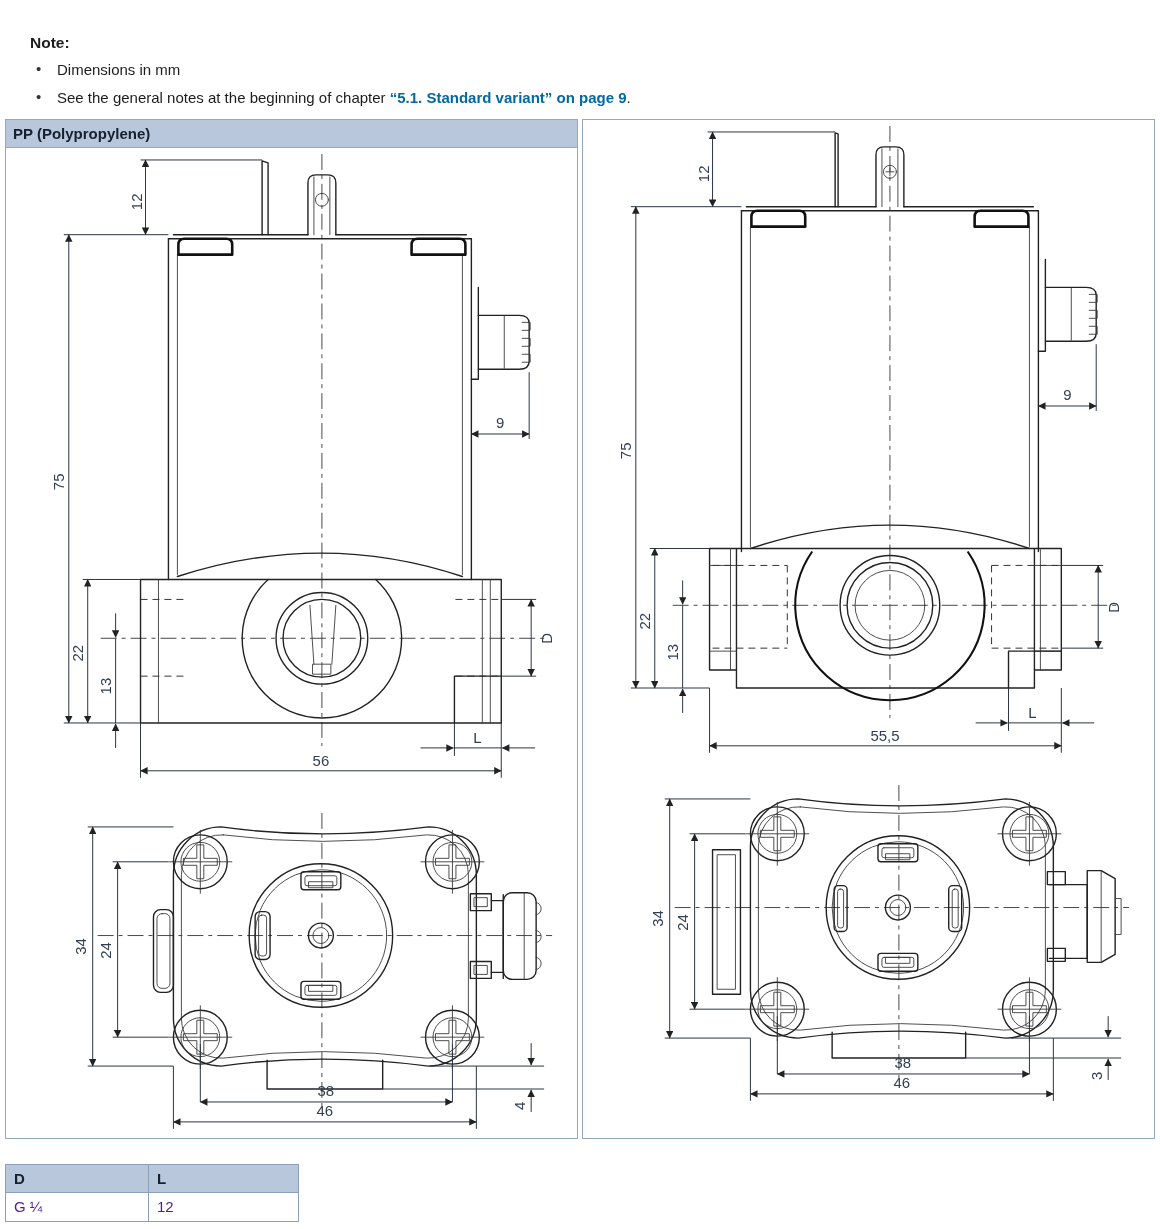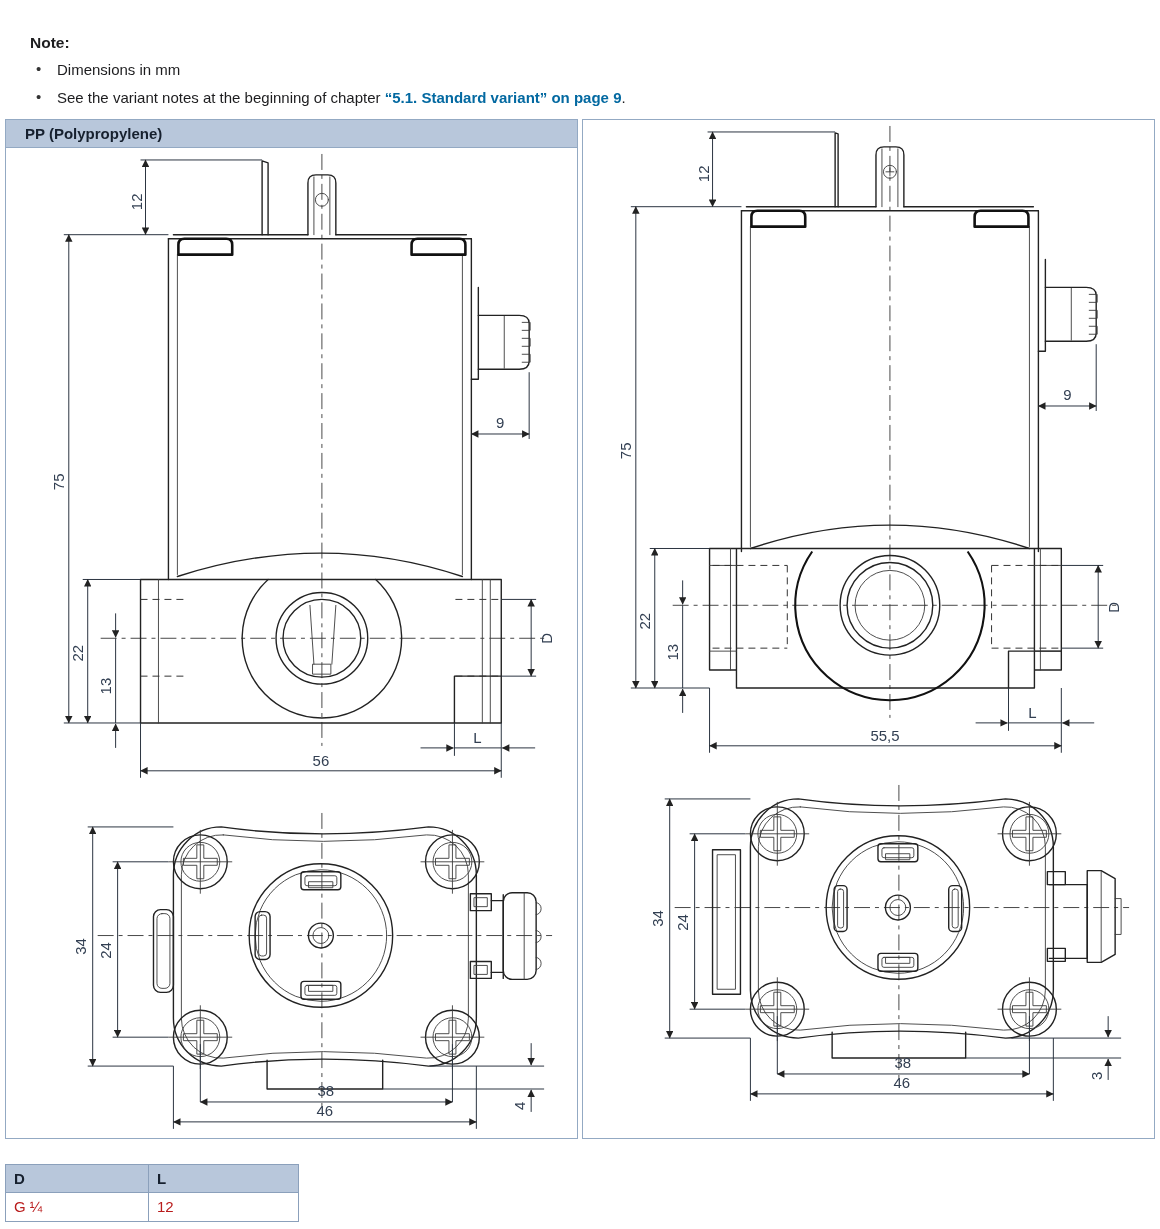--- a/index.html
+++ b/index.html
@@ -11,54 +11,54 @@
   .note-title{font-weight:bold;font-size:15.5px;}
   .note-list{list-style:none;margin:8px 0 0 0;padding:0;}
   .note-list li{position:relative;padding-left:27px;font-size:15px;margin-top:8px;line-height:1.35;}
   .note-list li .bullet{position:absolute;left:6px;top:-1px;color:#333;}
   .chapter-link{color:#0369a1;font-weight:bold;text-decoration:none;}
 
   
   .panel{display:flex;gap:4px;margin:0 5px;}
   .pcol{flex:1 1 0;border:1px solid #93a9c3;background:#fff;}
   .phead{background:#b8c7db;border-bottom:1px solid #93a9c3;height:27px;line-height:27px;
-         font-weight:bold;font-size:15px;color:#16202e;padding-left:19px;}
+         font-weight:bold;font-size:15px;color:#16202e;padding-left:7px;}
   .pbody{height:990px;}
   .pbody svg{display:block;}
 
   
   .ln{stroke:#222;stroke-width:1.4;fill:none;stroke-linejoin:round;stroke-linecap:round;}
   .tn{stroke:#3a3a3a;stroke-width:0.9;fill:none;}
   .thk{stroke:#111;stroke-width:2.6;fill:none;stroke-linejoin:round;}
   .thb{stroke:#111;stroke-width:2.1;fill:none;}
   .cl{stroke:#333;stroke-width:0.9;fill:none;stroke-dasharray:16 5 4 5;}
   .hd{stroke:#333;stroke-width:1;fill:none;stroke-dasharray:7 5;}
   .dm{stroke:#2b3440;stroke-width:1;fill:none;}
   .dim-t{font-family:"Liberation Sans",sans-serif;font-size:15px;fill:#323f52;}
 
   
   .dl-table{border-collapse:collapse;margin:25px 0 0 5px;font-size:15px;}
   .dl-table th,.dl-table td{border:1px solid #8ba0bb;text-align:left;padding:0 8px;}
   .dl-table th{background:#b8c7db;height:27px;font-size:15px;color:#16202e;}
-  .dl-table td{height:28px;background:#fff;color:#b91c1c;}
+  .dl-table td{height:28px;background:#fff;color:#4c1d95;}
   .dl-table .c1{width:126px;} .dl-table .c2{width:133px;}
 </style>
 </head>
 <body>
 
 <div class="page">
 
   <div class="note">
     <div class="note-title">Note:</div>
     <ul class="note-list">
       <li>
         <span class="bullet">•</span><span>Dimensions in mm</span>
       </li>
       <li>
-        <span class="bullet">•</span><span>See the variant notes at the beginning of chapter </span><a href="#" class="chapter-link">“5.1. Standard variant” on page 9</a><span>.</span>
+        <span class="bullet">•</span><span>See the general notes at the beginning of chapter </span><a href="#" class="chapter-link">“5.1. Standard variant” on page 9</a><span>.</span>
       </li>
     </ul>
   </div>
 
   <div class="panel">
 
     <div class="pcol">
       <div class="phead">PP (Polypropylene)</div>
       <div class="pbody">
 

